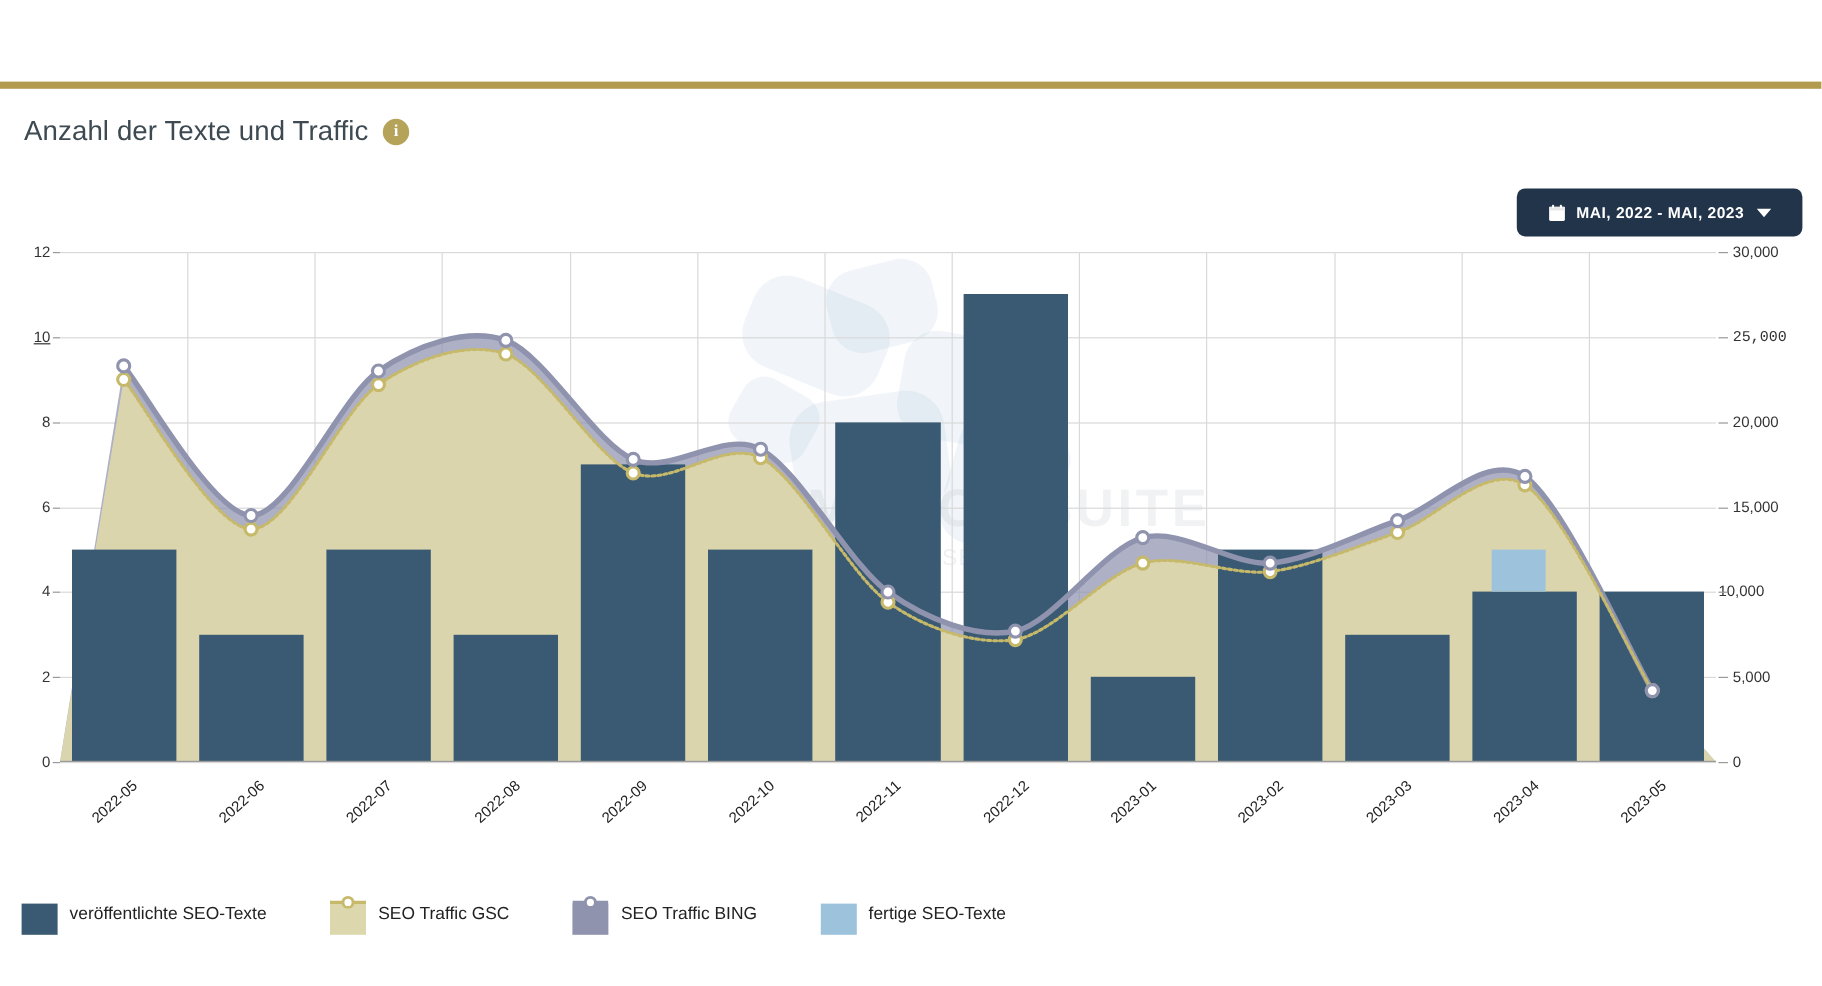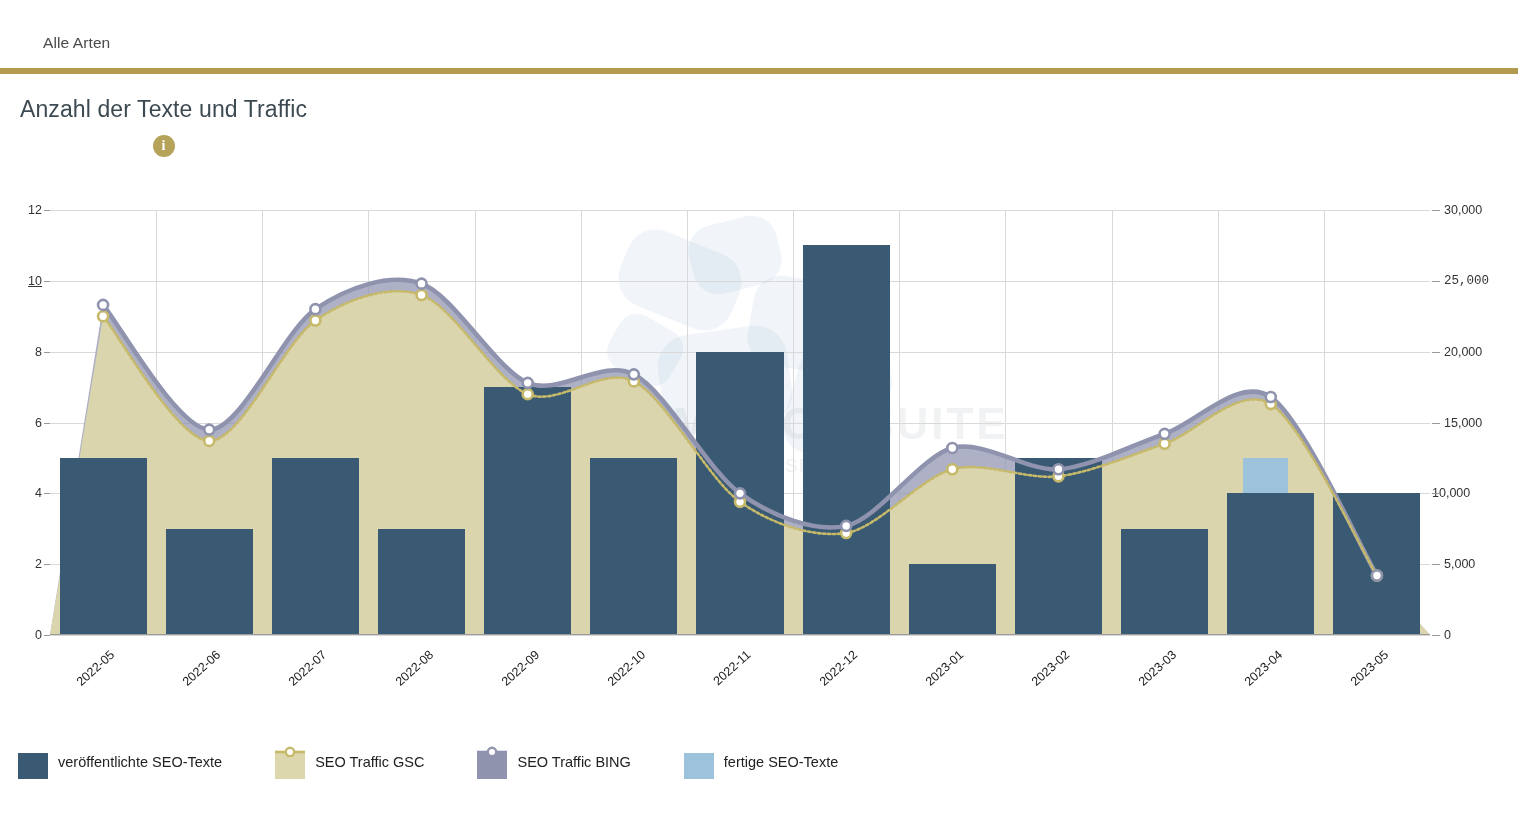--- a/index.html
+++ b/index.html
@@ -25,21 +25,21 @@
     background:#fff; border-color:#dcdcdc;
     box-shadow: 0 -1px 2px rgba(0,0,0,.03);
     position:relative; z-index:3;
   }
   .tabline {
     position:absolute; left:0; top:68px; width:1518px; height:6px;
     background:#b29b4e; z-index:2;
   }
 
   
-  .title-row { position:absolute; left:20px; top:96px; display:flex; align-items:center; gap:12px;flex-direction:column; }
+  .title-row { position:absolute; left:20px; top:96px; display:flex; align-items:center; gap:12px; }
   .title { font-size:23px; color:#3d4a52; letter-spacing:.1px; }
   .info-icon {
     width:22px; height:22px; border-radius:50%; background:#b5a35a;
     color:#fff; font-size:14px; font-weight:bold; font-family:"Liberation Serif", serif;
     display:flex; align-items:center; justify-content:center; cursor:pointer;
     line-height:1;
   }
 
   
   .date-btn {
@@ -102,30 +102,41 @@
   .sw-marker { position:absolute; left:0; top:0; width:30px; height:12px; }
   .legend-text { font-size:14.5px; color:#222; white-space:nowrap; }
 </style>
 </head>
 <body>
 
 <div id="app">
 
   <div class="tabbar">
     <div class="tabs" id="tabs-holder">
-        <div class="tab">Alle Arten</div>
       </div>
     <div class="tabline"></div>
   </div>
 
   <div class="title-row">
     <div class="title">Anzahl der Texte und Traffic</div>
     <div class="info-icon">i</div>
   </div>
 
+  <div class="date-btn">
+    <span class="cal-icon">
+      <svg width="15" height="15" viewBox="0 0 16 16">
+        <rect x="1" y="2.5" width="14" height="12.5" rx="1.2" fill="#ffffff"></rect>
+        <rect x="1" y="2.5" width="14" height="3.2" fill="#e8e8e8"></rect>
+        <rect x="3.6" y="0.6" width="1.8" height="3.2" rx=".7" fill="#ffffff"></rect>
+        <rect x="10.6" y="0.6" width="1.8" height="3.2" rx=".7" fill="#ffffff"></rect>
+      </svg>
+    </span>
+    <span>MAI, 2022 - MAI, 2023</span>
+    <span class="caret"></span>
+  </div>
 
   <div class="chart-wrap">
     <div class="plot" id="plot">
       <div class="watermark">
         <div class="wm-blob" style="left:570px;top:30px;width:120px;height:80px;border-radius:30px;transform:rotate(22deg);"></div>
         <div class="wm-blob" style="left:640px;top:10px;width:90px;height:70px;border-radius:26px;transform:rotate(-14deg);"></div>
         <div class="wm-blob" style="left:700px;top:70px;width:110px;height:90px;border-radius:28px;transform:rotate(10deg);"></div>
         <div class="wm-blob" style="left:610px;top:120px;width:130px;height:100px;border-radius:32px;transform:rotate(-8deg);"></div>
         <div class="wm-blob" style="left:740px;top:140px;width:95px;height:110px;border-radius:26px;transform:rotate(16deg);"></div>
         <div class="wm-blob" style="left:560px;top:110px;width:70px;height:60px;border-radius:20px;transform:rotate(30deg);"></div>

